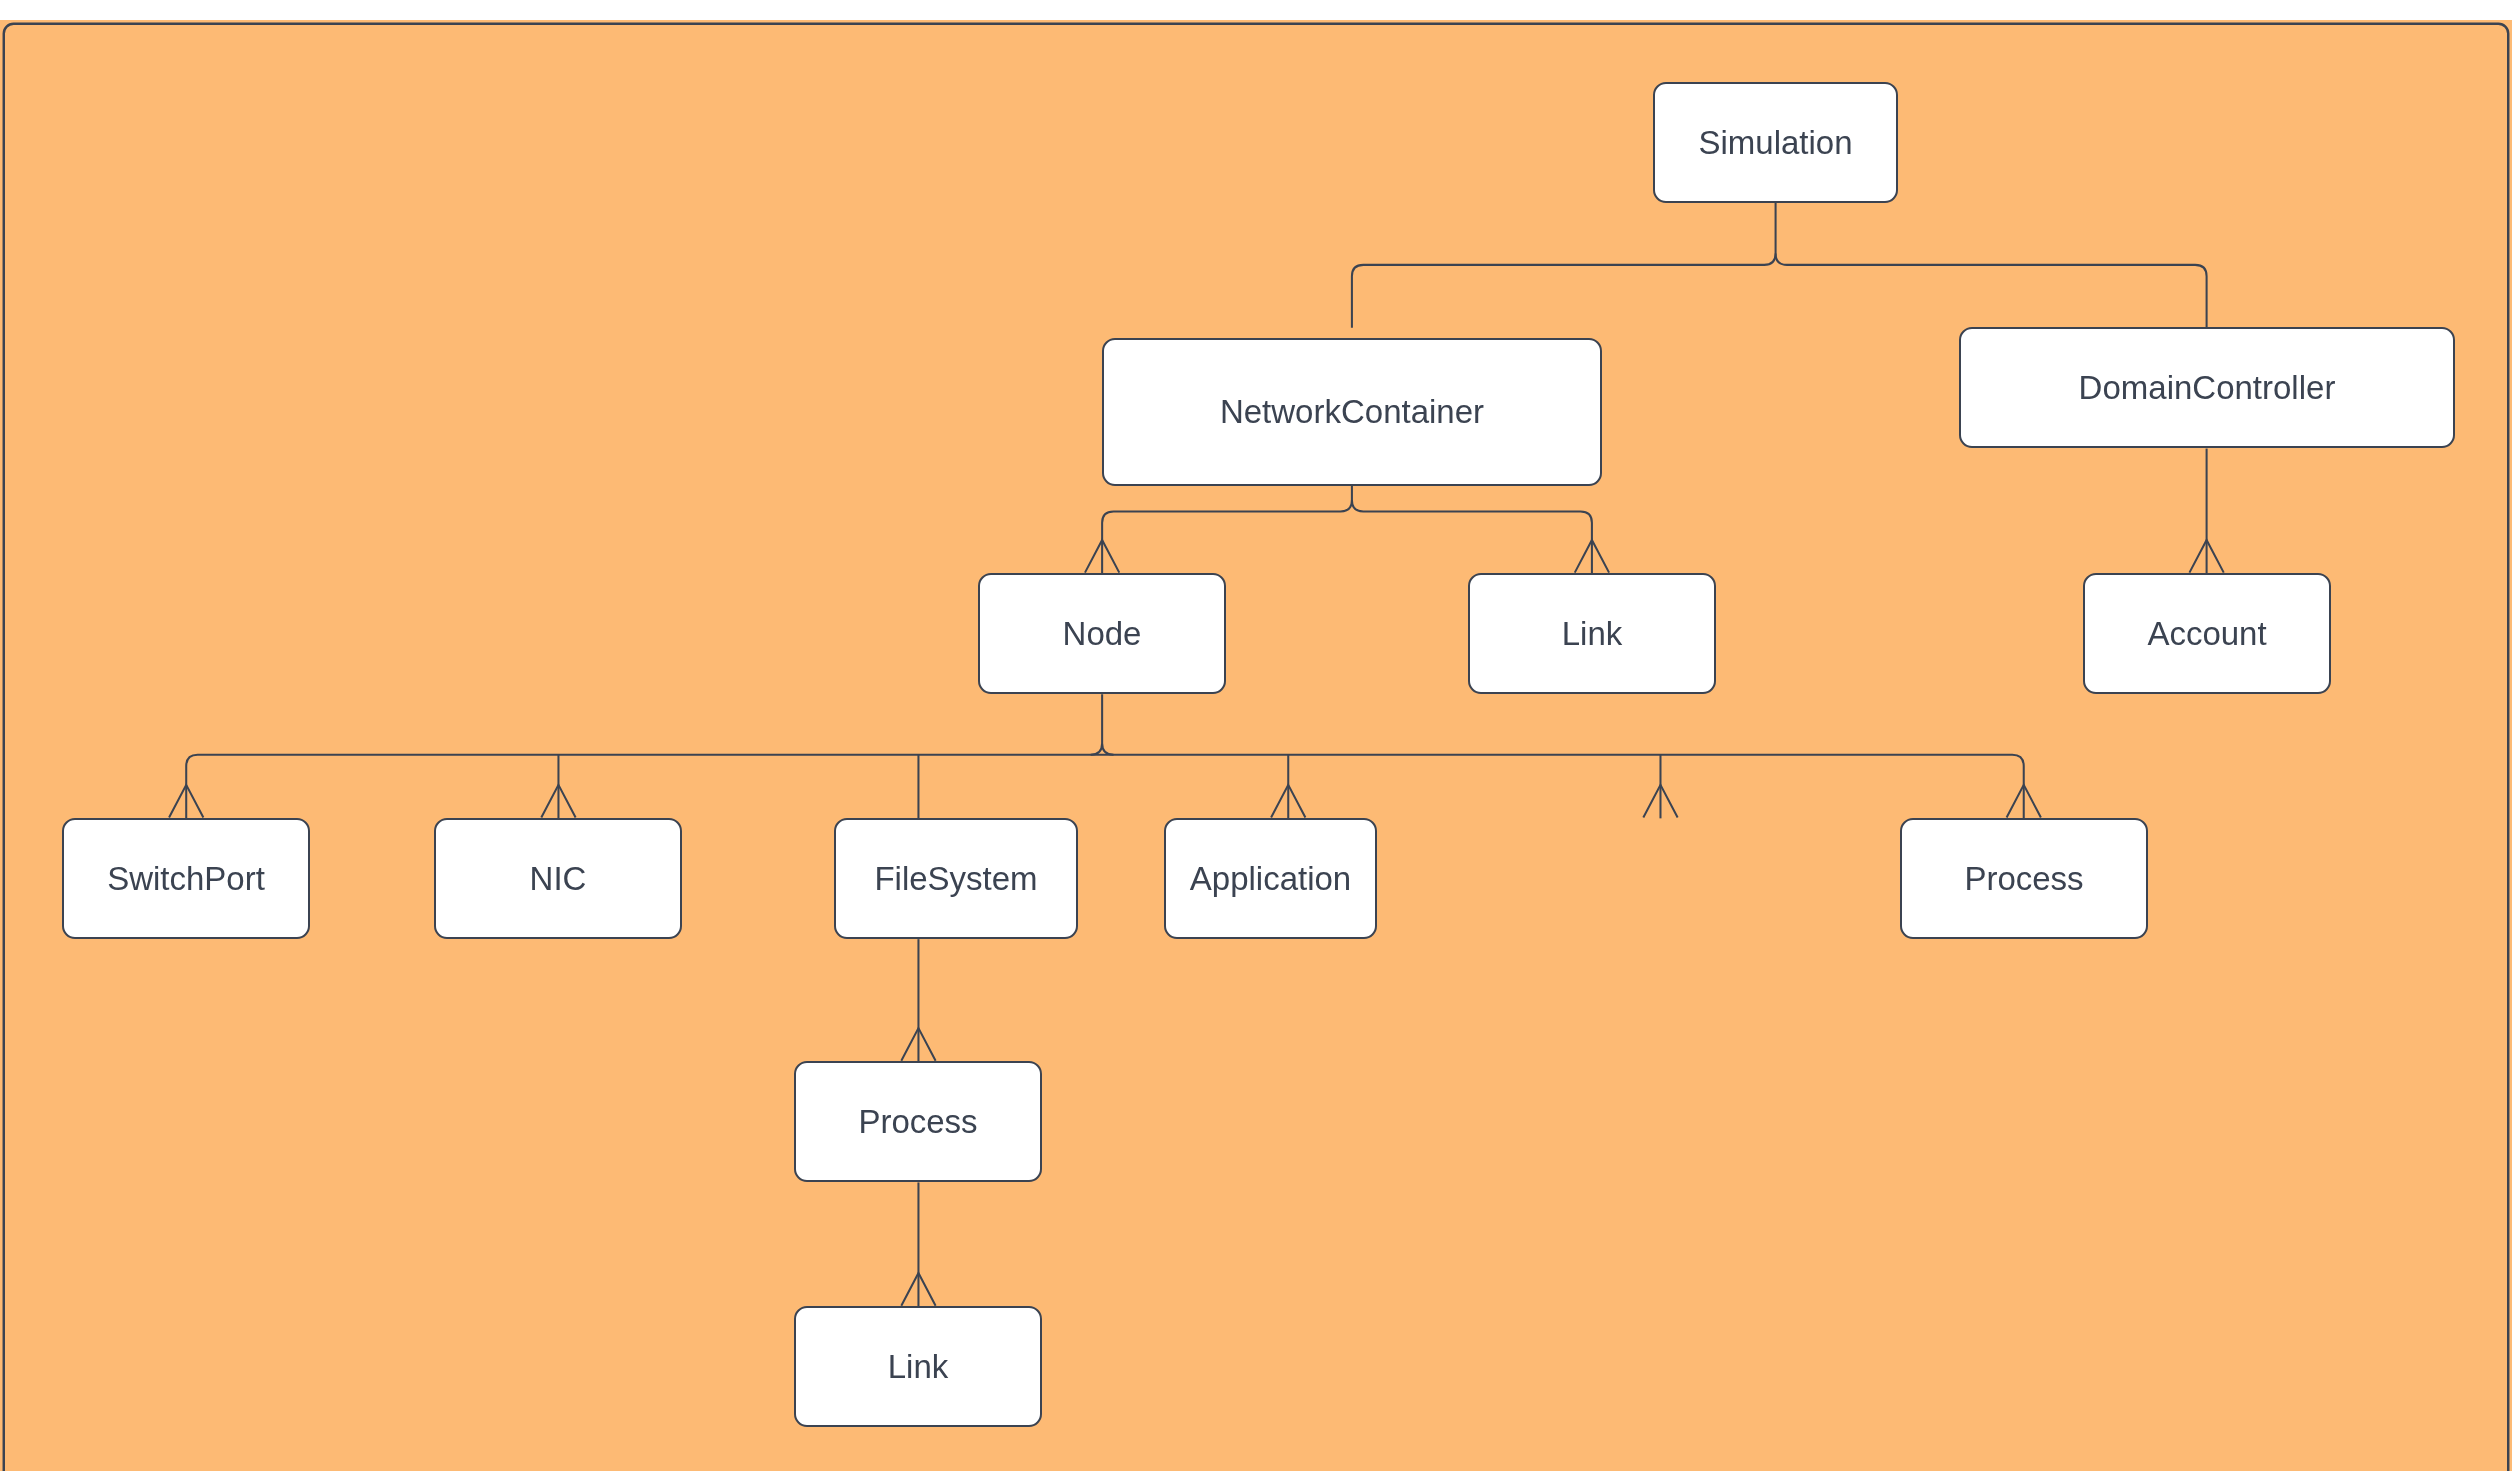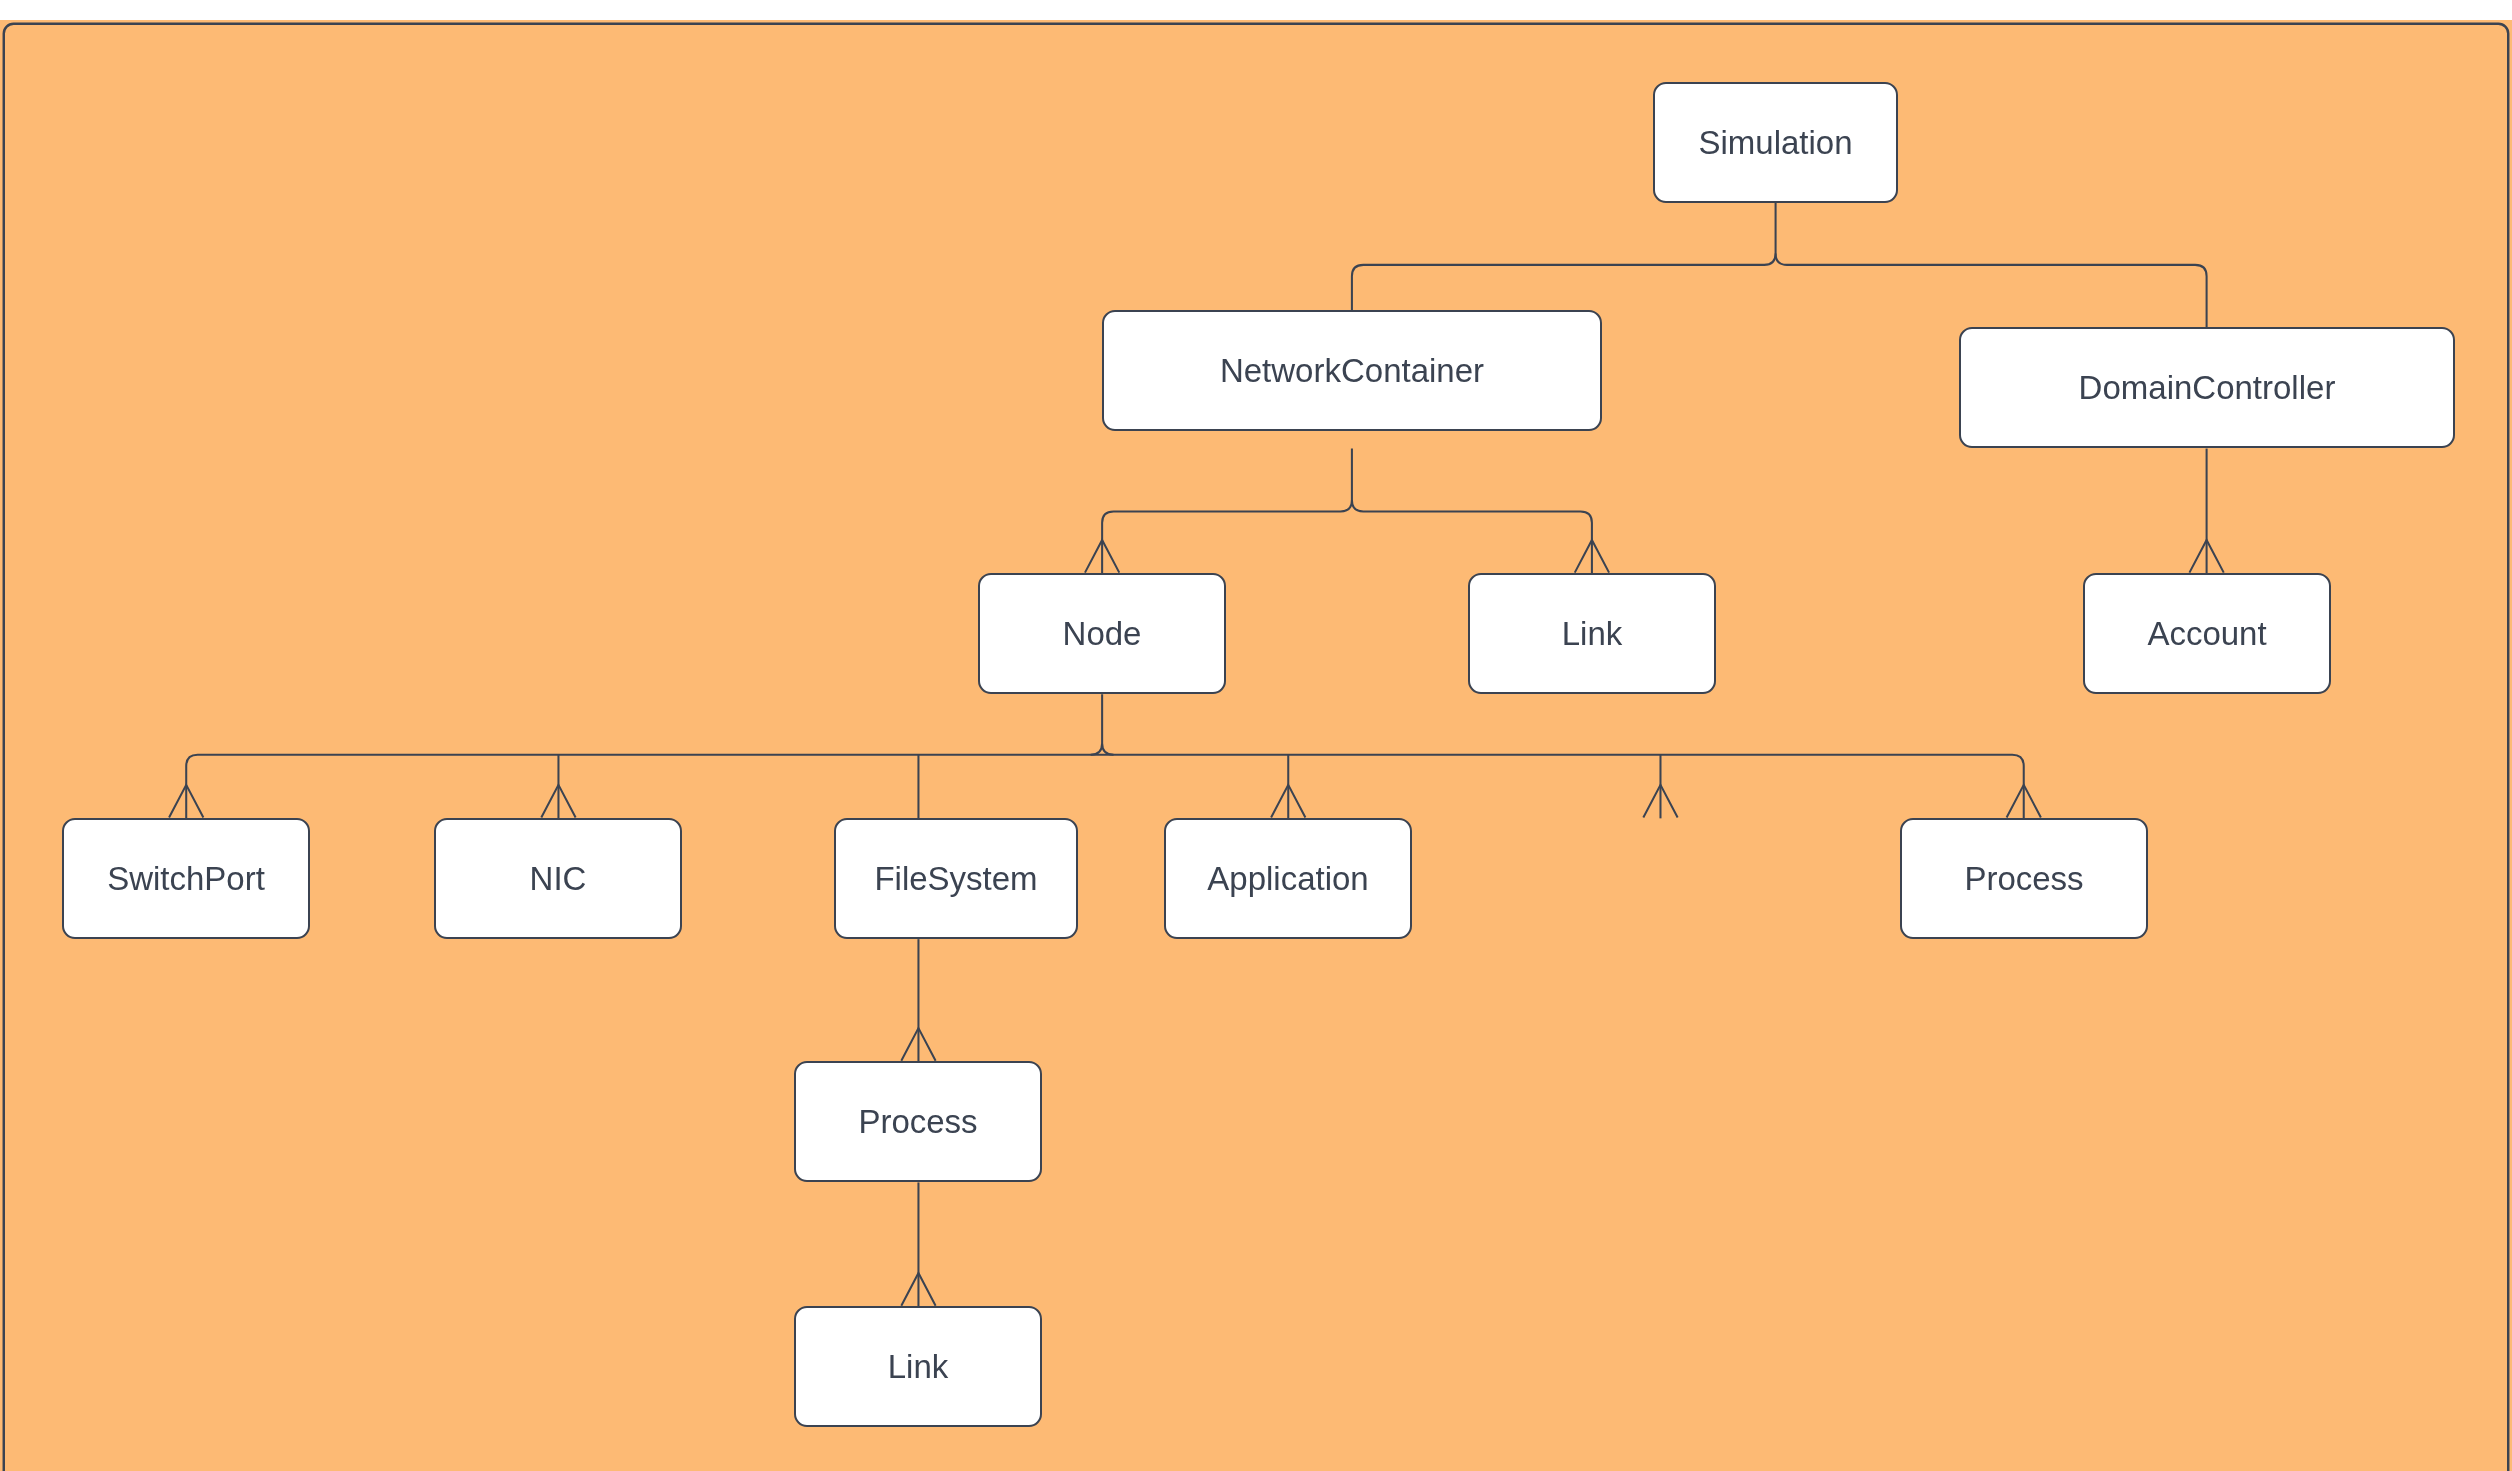--- a/index.html
+++ b/index.html
@@ -78,21 +78,21 @@
     <path d="M1104 1275 L1125 1235 L1146 1275"></path>
 
     <path d="M1125 1424 L1125 1576"></path>
     <path d="M1104 1575 L1125 1535 L1146 1575"></path>
   </svg>
 
   <div class="node" style="left:1653px; top:62px; width:245px; height:121px">
     <span class="node-label">Simulation</span>
   </div>
 
-  <div class="node" style="left:1102px; top:290px; width:500px; height:121px">
+  <div class="node" style="left:1102px; top:318px; width:500px; height:148px">
     <span class="node-label">NetworkContainer</span>
   </div>
 
   <div class="node" style="left:1959px; top:307px; width:496px; height:121px">
     <span class="node-label">DomainController</span>
   </div>
 
   <div class="node" style="left:978px; top:553px; width:248px; height:121px">
     <span class="node-label">Node</span>
   </div>
@@ -110,21 +110,21 @@
   </div>
 
   <div class="node" style="left:62px; top:798px; width:248px; height:121px">
     <span class="node-label">SwitchPort</span>
   </div>
 
   <div class="node" style="left:834px; top:798px; width:244px; height:121px">
     <span class="node-label">FileSystem</span>
   </div>
 
-  <div class="node" style="left:1164px; top:798px; width:248px; height:121px">
+  <div class="node" style="left:1164px; top:798px; width:213px; height:121px">
     <span class="node-label">Application</span>
   </div>
 
 
   <div class="node" style="left:1900px; top:798px; width:248px; height:121px">
     <span class="node-label">Process</span>
   </div>
 
   <div class="node" style="left:794px; top:1041px; width:248px; height:121px">
     <span class="node-label">Process</span>

